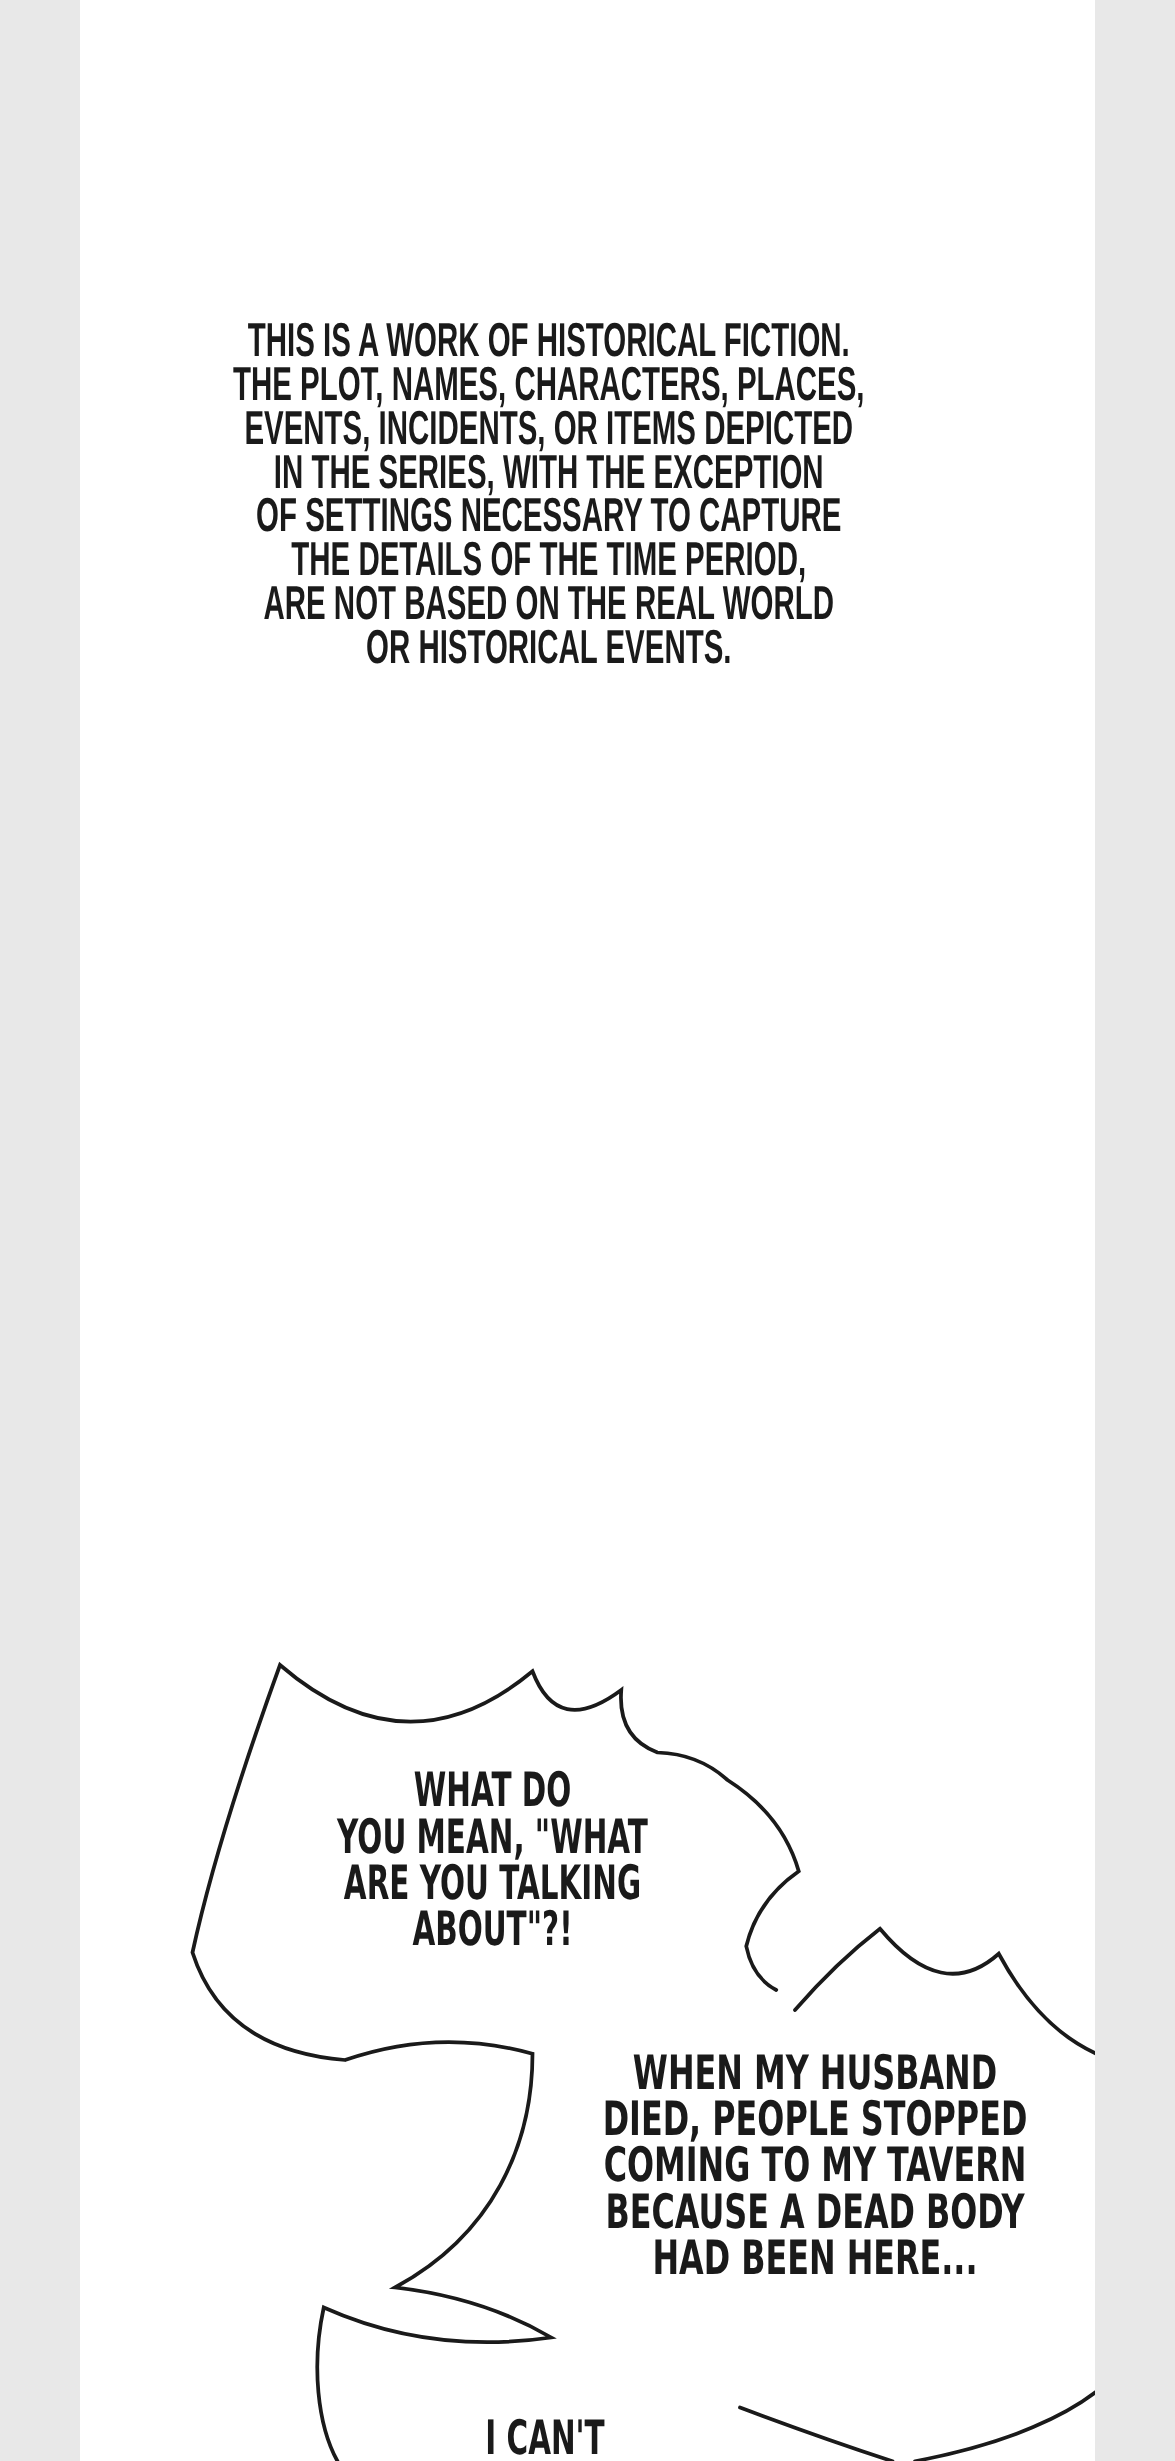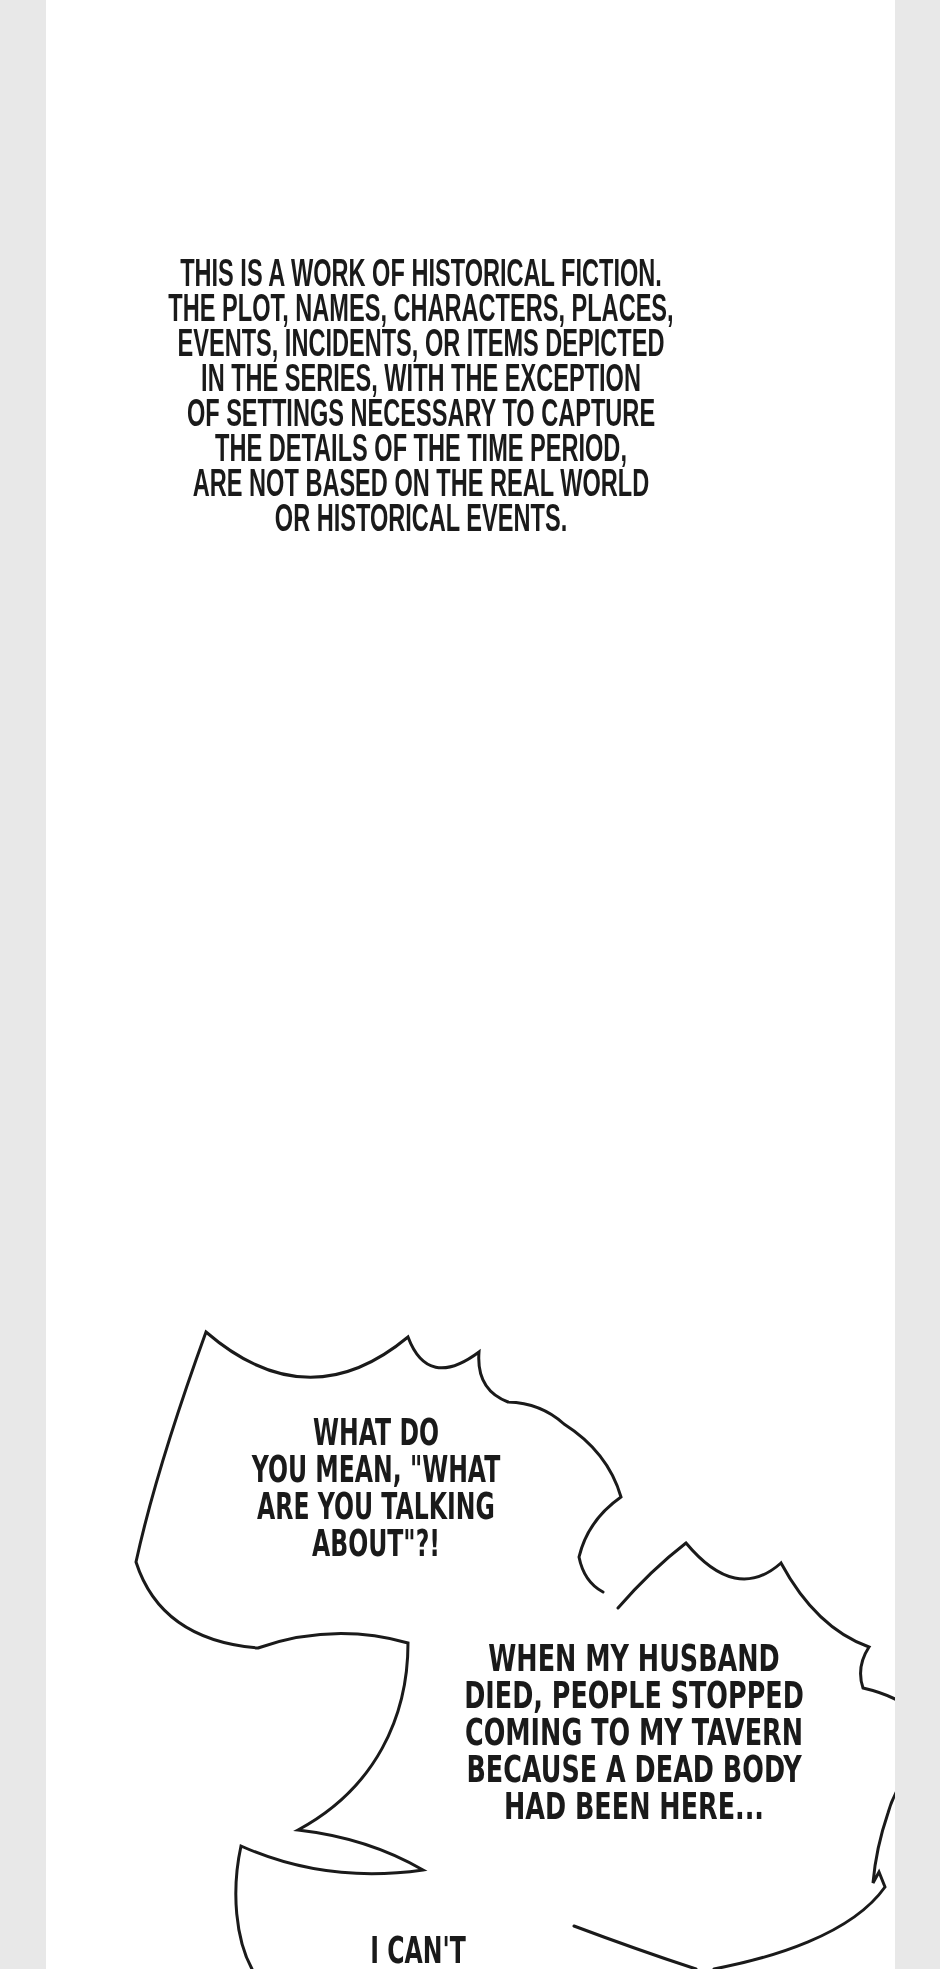--- a/index.html
+++ b/index.html
@@ -3,21 +3,20 @@
 <meta charset="utf-8">
 <style>
   html,body{margin:0;padding:0;background:#e8e8e8;}
   .page{
     position:relative;
     width:812px;height:1969px;
     margin:0 auto;
     background:var(--paper,#ffffff);
     overflow:hidden;
     font-family:"DejaVu Sans",sans-serif;
-    padding-left:37px;
   }
   .art{position:absolute;left:0;top:0;width:940px;height:1969px;}
   .art path{fill:none;stroke:var(--ink,#1a1a1a);stroke-width:3;stroke-linejoin:miter;stroke-linecap:round;}
   .disclaimer{
     position:absolute;
     left:-175px;top:256px;width:1100px;
     text-align:center;
     font-family:"Liberation Sans",sans-serif;
     font-weight:bold;
     font-size:38px;line-height:35px;

